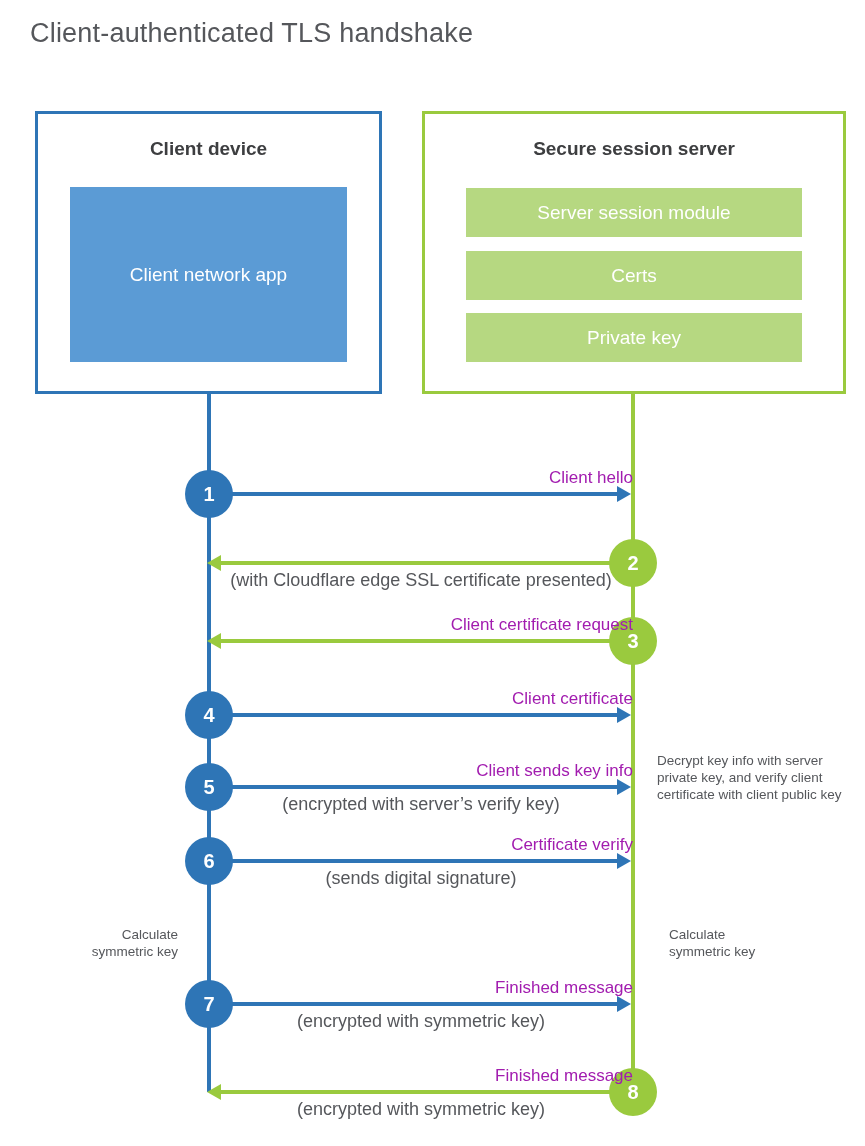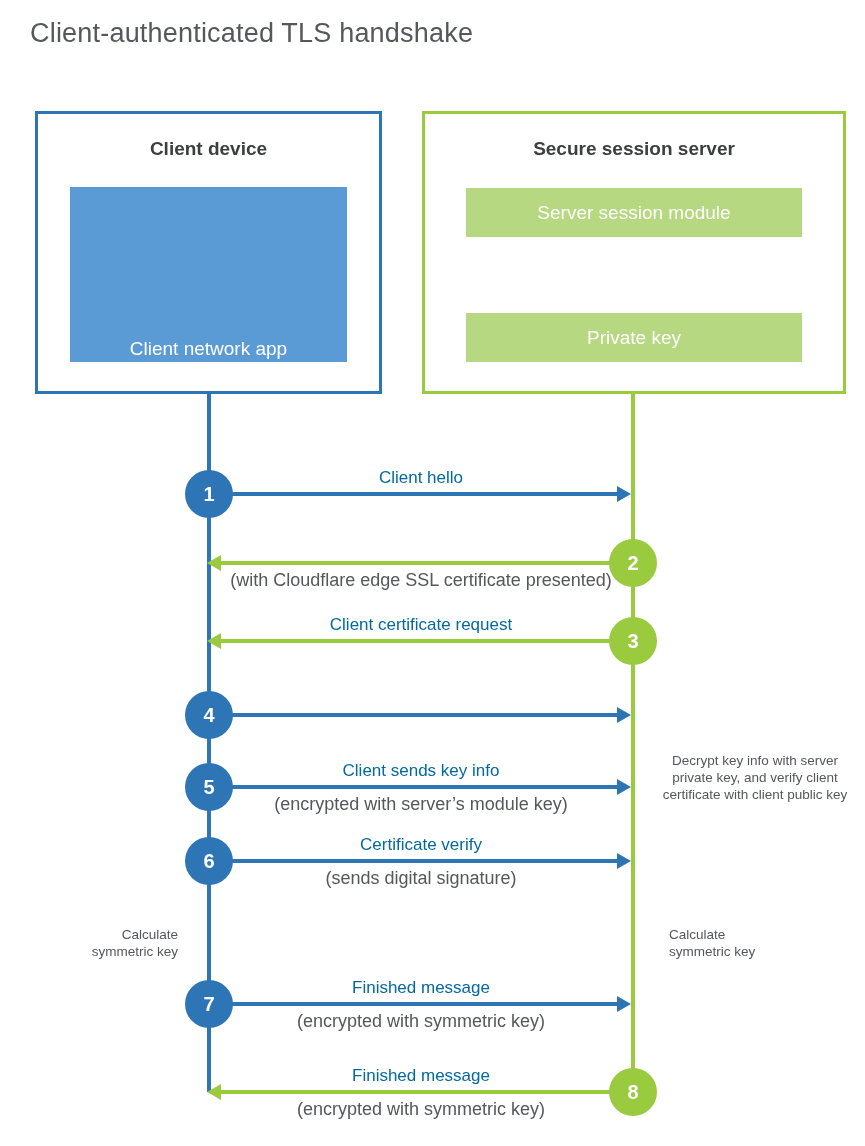--- a/index.html
+++ b/index.html
@@ -34,21 +34,21 @@
   .box-header {
     left: 0; top: 24px; width: 100%;
     text-align: center;
     font-size: 19px;
     font-weight: 700;
     color: #3d3e40;
   }
   .client-app-box {
     left: 70px; top: 187px; width: 277px; height: 175px;
     background: #5b9bd5;
-    display: flex; align-items: flex-end; justify-content: center;
+    display: flex; align-items: center; justify-content: center;
     z-index: 3;
   }
   .client-app-box .inner-label {
     width: 170px;
     text-align: center;
     color: #ffffff;
     font-size: 19px;
     line-height: 26px;
   }
   .server-bar {
@@ -90,43 +90,43 @@
     font-size: 20px;
     font-weight: 700;
     z-index: 4;
   }
   .circle.blue { background: #2e75b6; }
   .circle.green { background: #9aca3e; }
 
   
   .msg-label {
     left: 209px; width: 424px;
-    text-align: center;
+    text-align: right;
     font-size: 17px;
     line-height: 22px;
-    color: #0369a1;
+    color: #a21caf;
     z-index: 5;
   }
   .msg-sublabel {
     left: 209px; width: 424px;
     text-align: center;
     font-size: 18px;
     line-height: 18px;
     color: #55575b;
     z-index: 5;
   }
   .side-note {
     font-size: 13.5px;
     line-height: 17px;
     color: #55575b;
     z-index: 5;
   }
   .note-left { left: 68px; top: 926px; width: 110px; text-align: right; }
   .note-right { left: 669px; top: 926px; width: 110px; text-align: left; }
-  .note-decrypt { left: 657px; top: 752px; width: 196px; text-align: center; }
+  .note-decrypt { left: 657px; top: 752px; width: 196px; text-align: left; }
 </style>
 </head>
 <body>
 
 <div class="page">
 
   <div class="abs page-title">Client-authenticated TLS handshake</div>
 
   <div class="abs lifeline blue"></div>
   <div class="abs lifeline green"></div>
@@ -135,45 +135,47 @@
     <div class="abs box-header">Client device</div>
   </div>
   <div class="abs client-app-box">
     <div class="inner-label">Client network app</div>
   </div>
 
   <div class="abs outer-box server-box">
     <div class="abs box-header">Secure session server</div>
   </div>
   <div class="abs server-bar" style="top:188px;">Server session module</div>
+  <div class="abs server-bar" style="top:251px;">Certs</div>
   <div class="abs server-bar" style="top:313px;">Private key</div>
 
   <div class="abs msg-label" style="top:467px;">Client hello</div>
   <div class="abs arrow-line blue" style="top:492px;"></div>
   <div class="abs arrow-head right" style="left:617px; top:486px;"></div>
   <div class="abs circle blue" style="left:185px; top:470px;">1</div>
 
   <div class="abs arrow-line green" style="top:561px;"></div>
   <div class="abs arrow-head left" style="left:207px; top:555px;"></div>
   <div class="abs msg-sublabel" style="top:571px;">(with Cloudflare edge SSL certificate presented)</div>
   <div class="abs circle green" style="left:609px; top:539px;">2</div>
 
   <div class="abs msg-label" style="top:614px;">Client certificate request</div>
   <div class="abs arrow-line green" style="top:639px;"></div>
   <div class="abs arrow-head left" style="left:207px; top:633px;"></div>
   <div class="abs circle green" style="left:609px; top:617px;">3</div>
 
+  <div class="abs msg-label" style="top:688px;">Client certificate</div>
   <div class="abs arrow-line blue" style="top:713px;"></div>
   <div class="abs arrow-head right" style="left:617px; top:707px;"></div>
   <div class="abs circle blue" style="left:185px; top:691px;">4</div>
 
   <div class="abs msg-label" style="top:760px;">Client sends key info</div>
   <div class="abs arrow-line blue" style="top:785px;"></div>
   <div class="abs arrow-head right" style="left:617px; top:779px;"></div>
-  <div class="abs msg-sublabel" style="top:795px;">(encrypted with server’s module key)</div>
+  <div class="abs msg-sublabel" style="top:795px;">(encrypted with server’s verify key)</div>
   <div class="abs circle blue" style="left:185px; top:763px;">5</div>
 
   <div class="abs msg-label" style="top:834px;">Certificate verify</div>
   <div class="abs arrow-line blue" style="top:859px;"></div>
   <div class="abs arrow-head right" style="left:617px; top:853px;"></div>
   <div class="abs msg-sublabel" style="top:869px;">(sends digital signature)</div>
   <div class="abs circle blue" style="left:185px; top:837px;">6</div>
 
   <div class="abs side-note note-decrypt">Decrypt key info with server private key, and verify client certificate with client public key</div>
   <div class="abs side-note note-left">Calculate symmetric key</div>

